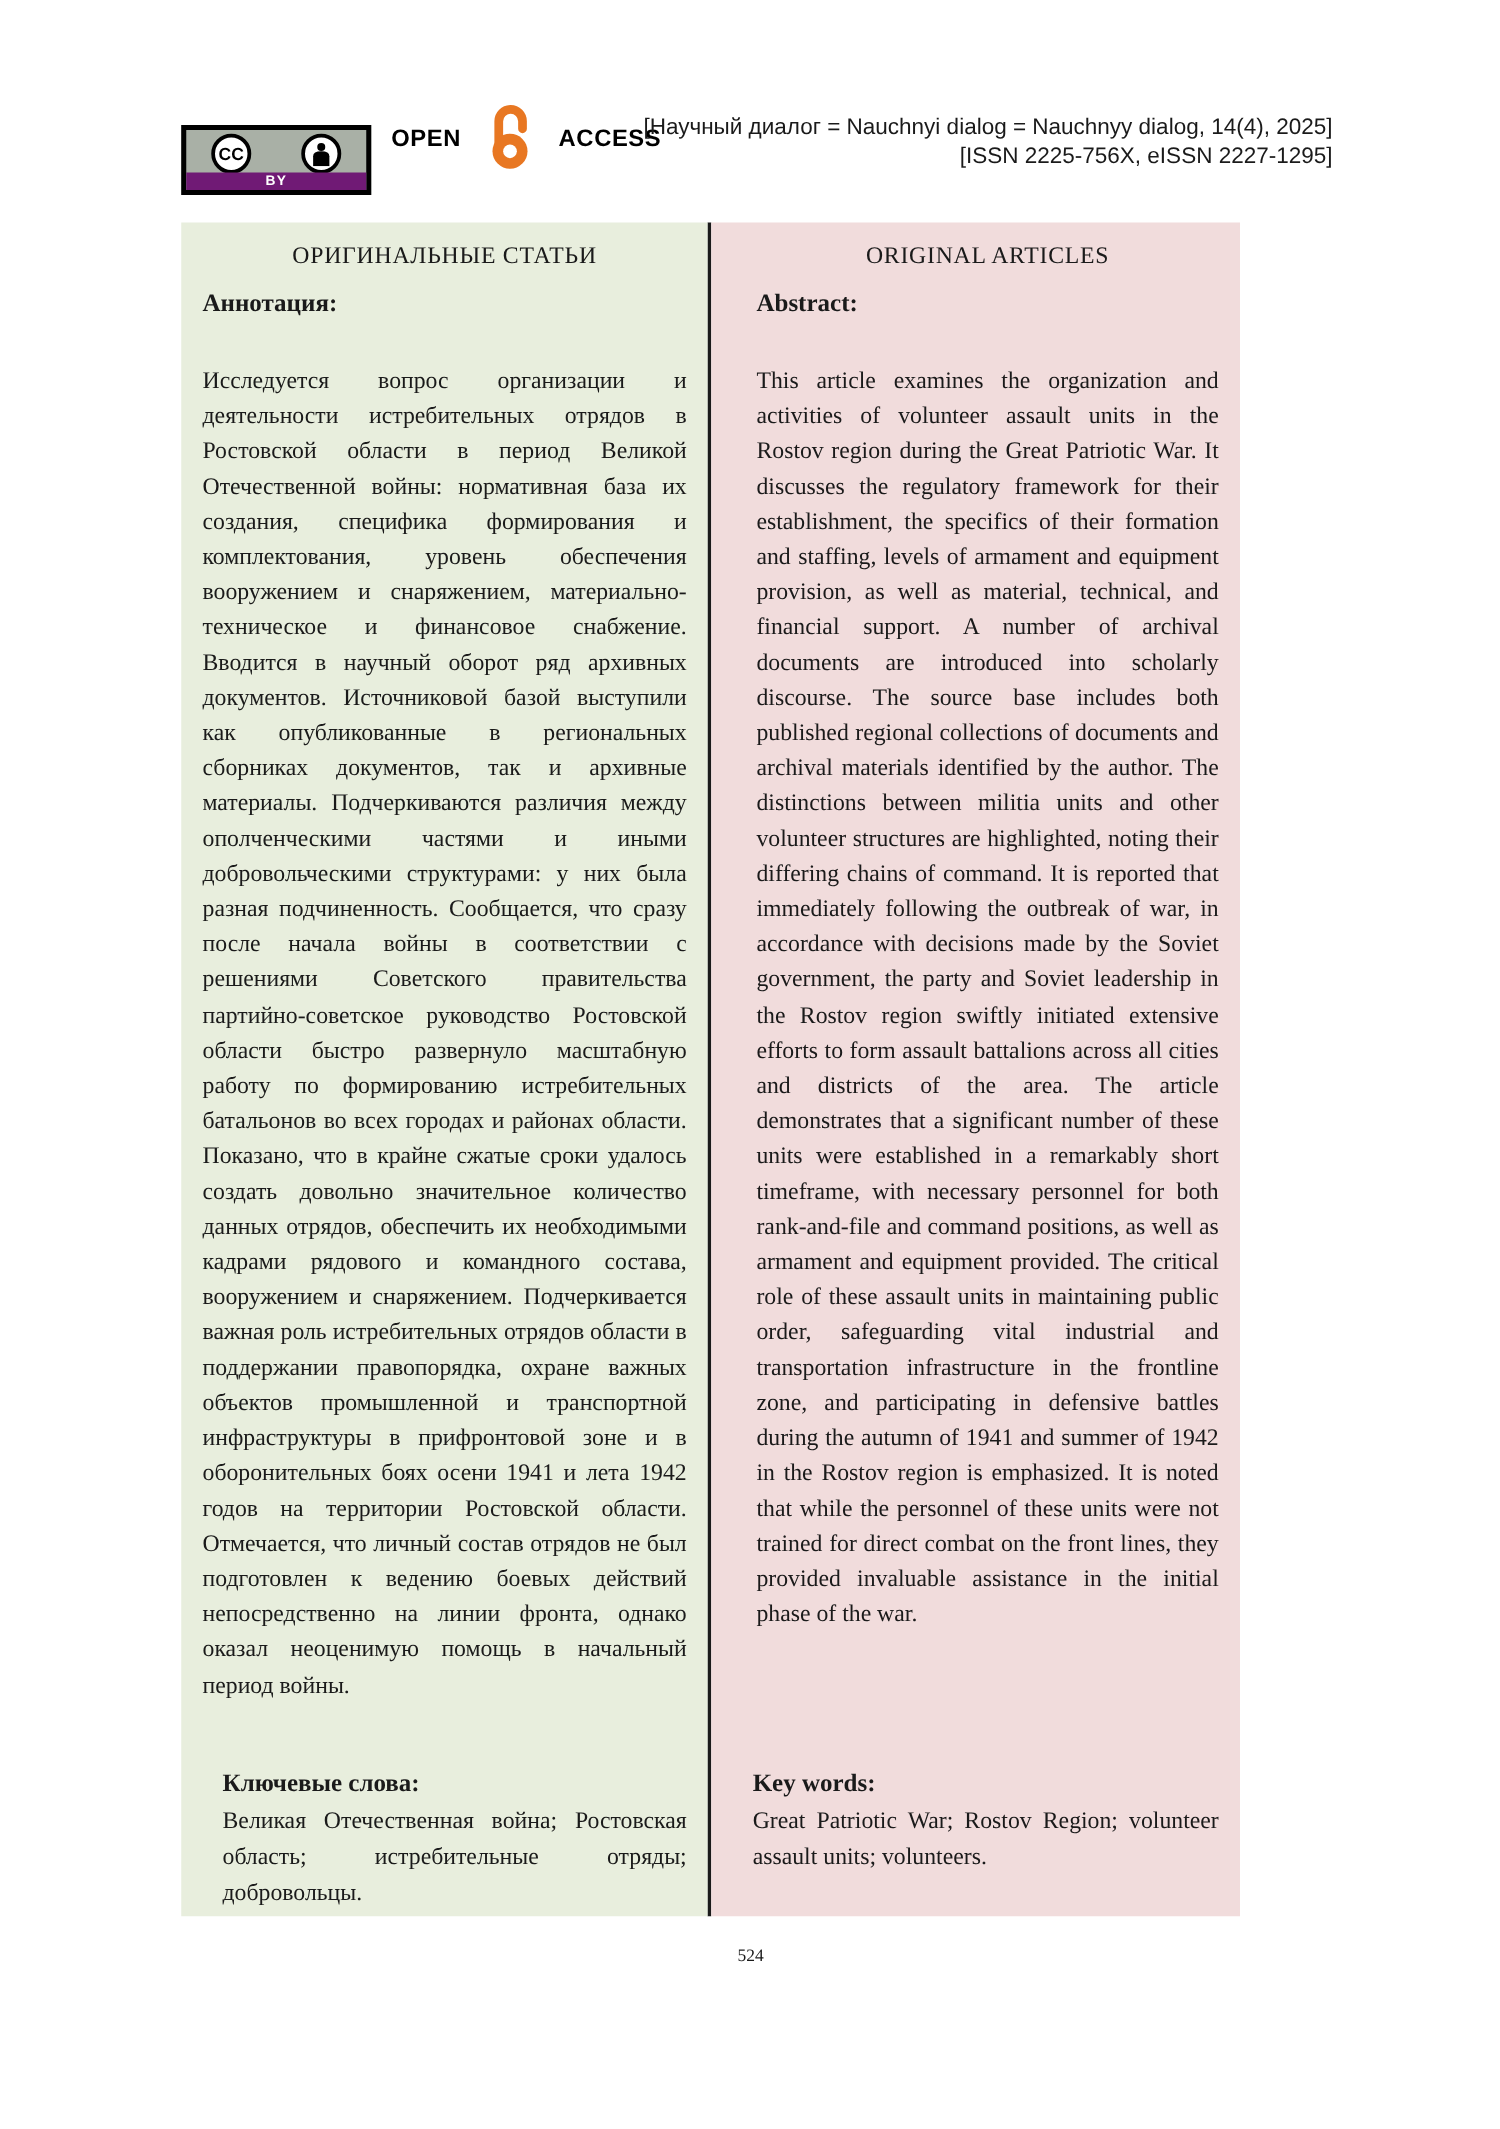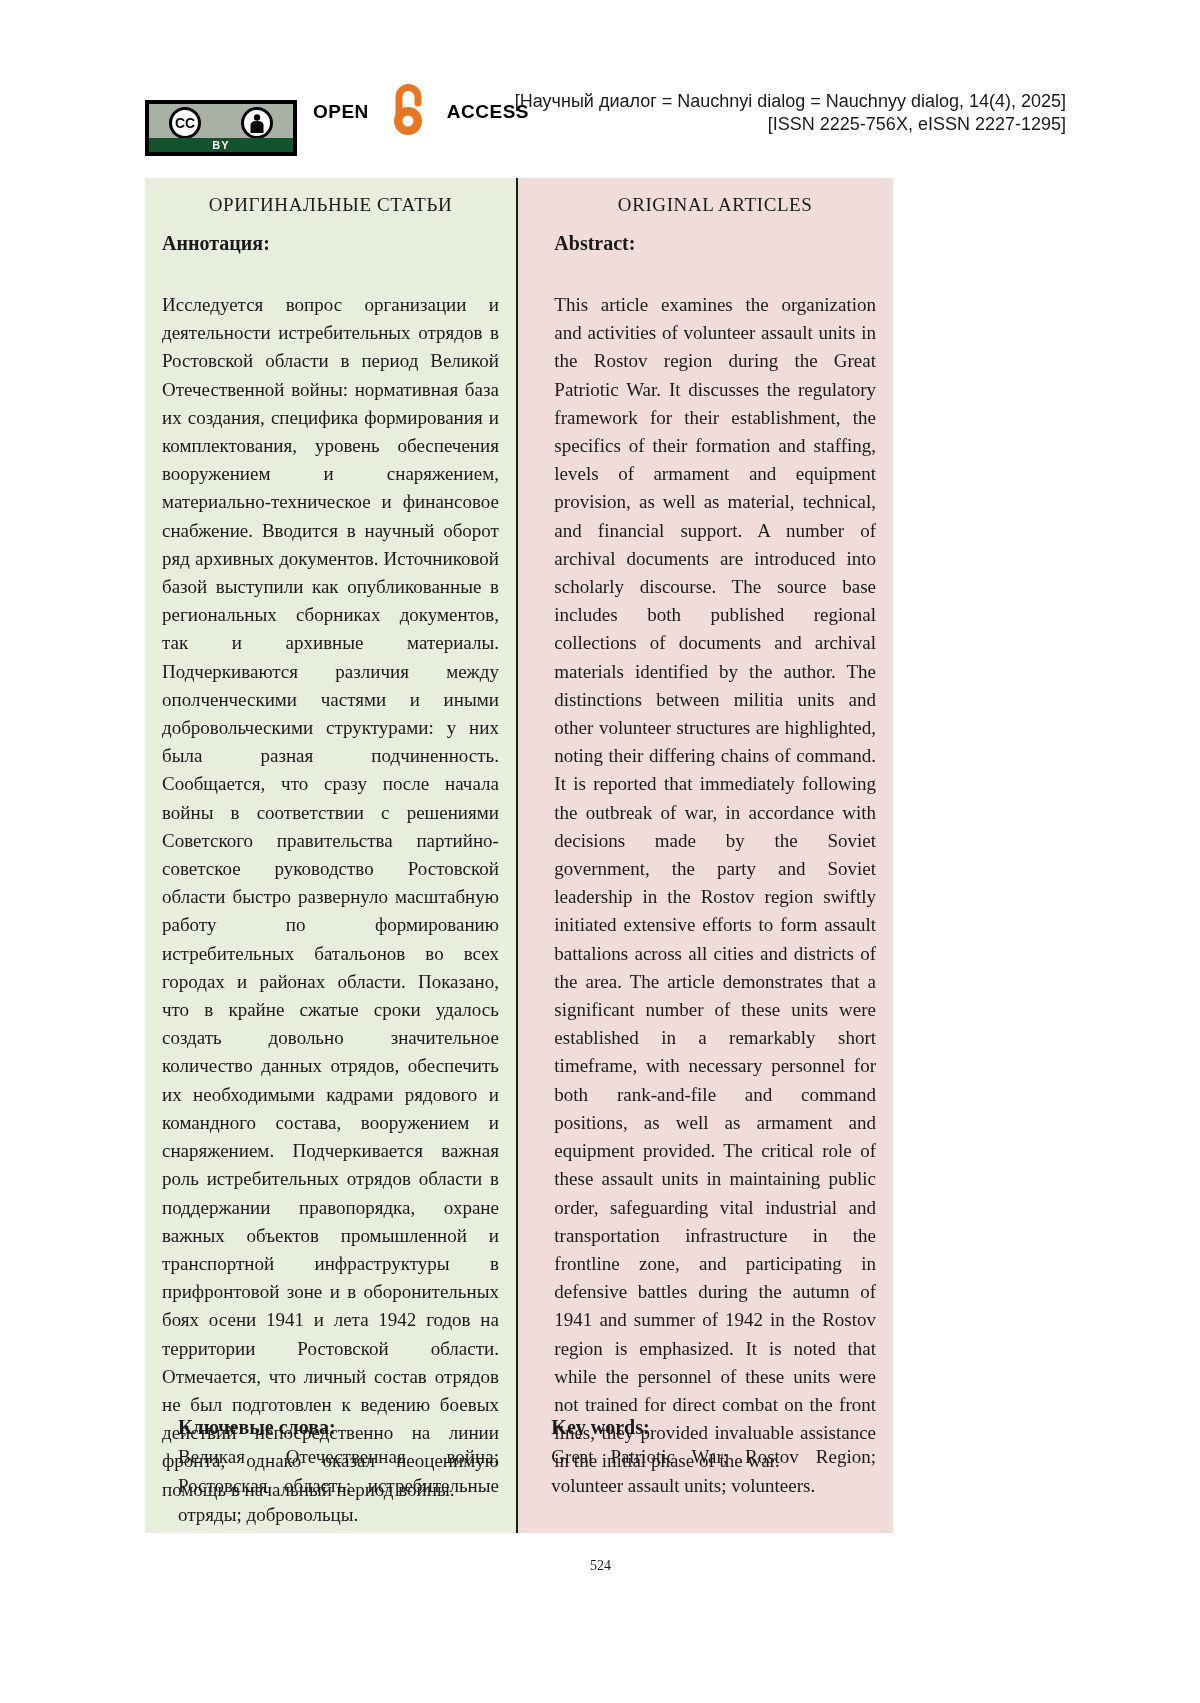--- a/index.html
+++ b/index.html
@@ -16,41 +16,41 @@
   .cc-badge .circles{
     display:flex;justify-content:space-around;align-items:center;height:38px;
   }
   .cc-circle{
     width:32px;height:32px;border:3px solid #000;border-radius:50%;
     background:#fff;display:flex;align-items:center;justify-content:center;
     font-family:"Liberation Sans",sans-serif;font-weight:bold;font-size:14px;color:#000;
     box-sizing:border-box;
   }
   .cc-bottom{
-    position:absolute;left:0;right:0;bottom:0;height:14px;background:#14532d;
+    position:absolute;left:0;right:0;bottom:0;height:14px;background:#701a75;
     color:#fff;font-family:"Liberation Sans",sans-serif;font-weight:bold;
     font-size:11px;text-align:center;line-height:14px;letter-spacing:1px;
   }
   .oa-logo{
     position:absolute;left:313px;top:84px;height:56px;
     display:flex;align-items:center;gap:18px;
   }
   .oa-word{
     font-family:"Liberation Sans",sans-serif;font-weight:bold;font-size:19px;
     color:#000;letter-spacing:0.5px;
   }
   .citation{
     position:absolute;right:134px;top:90px;text-align:right;
     font-family:"Liberation Sans",sans-serif;font-size:18px;line-height:23px;
     color:#1a1a1a;
   }
 
   
   .columns{
-    position:absolute;left:145px;top:178px;width:748px;height:1355px;
+    position:absolute;left:145px;top:178px;width:847px;height:1355px;
     display:flex;
   }
   .col{
     position:relative;box-sizing:border-box;padding:0 17px;width:454px;
   }
   .col-left{background:#e8eedd;}
   .col-right{background:#f1dcdc;padding-left:36px;}
   .divider{width:3px;background:#1b1b1b;}
 
   .section-title{

